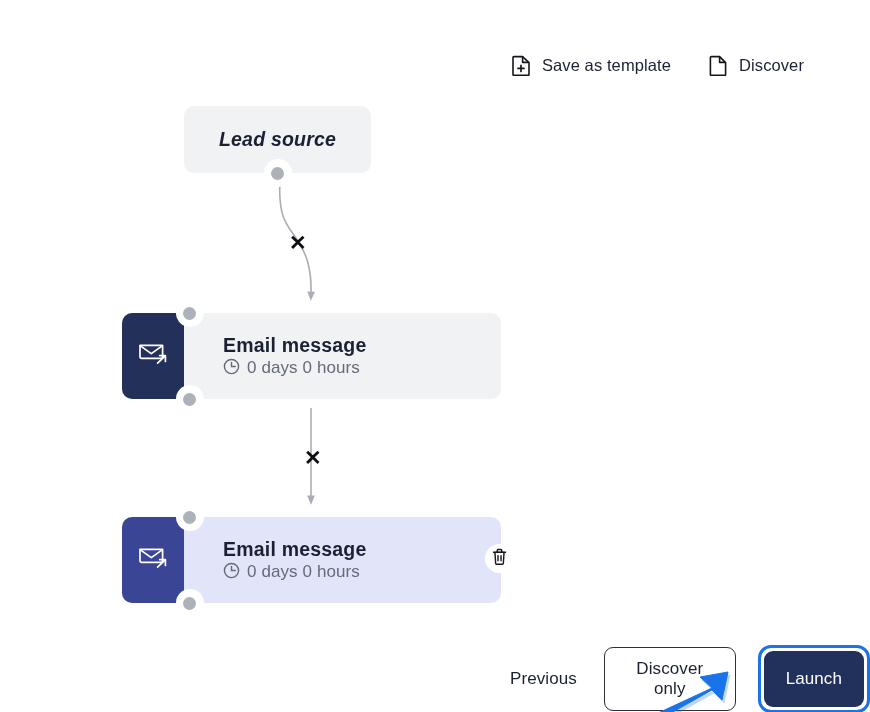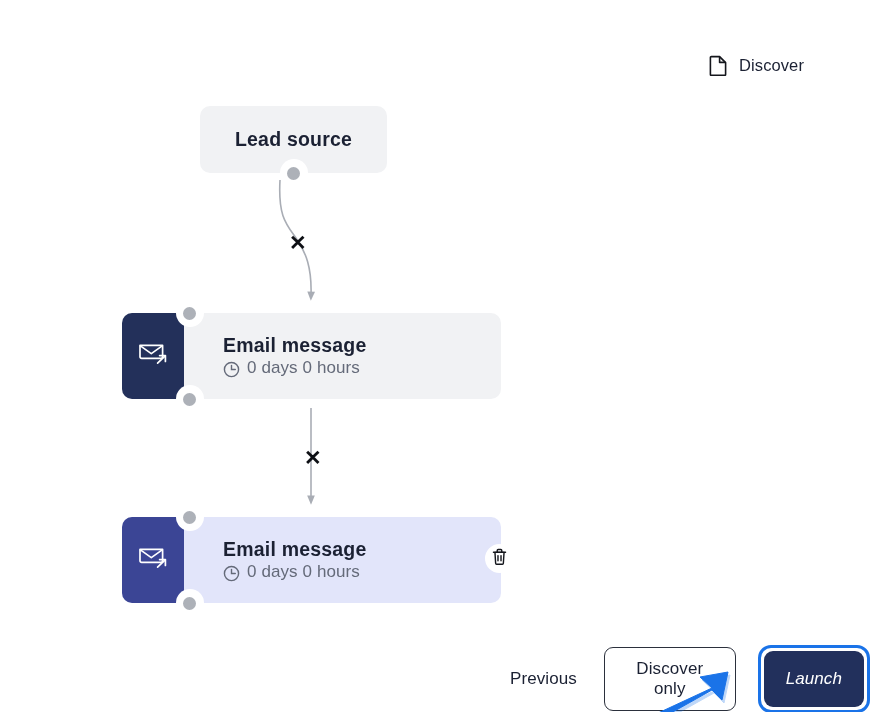--- a/index.html
+++ b/index.html
@@ -67,27 +67,28 @@
   .node {
     position: absolute;
     border-radius: 10px;
     display: flex;
     align-items: stretch;
     overflow: visible;
   }
 
   
   .node-lead {
-    left: 200px;
+    left: 184px;
     top: 106px;
     width: 187px;
     height: 67px;
     background: #f1f2f4;
     align-items: center;
     justify-content: center;
+    font-style: italic;
   }
   .node-lead .title {
     font-size: 19.5px;
     font-weight: bold;
     color: #1b2133;
     letter-spacing: .2px;
   }
 
   
   .node-email {
@@ -119,21 +120,21 @@
   }
   .node-body .title {
     font-size: 19.5px;
     font-weight: bold;
     color: #1b2133;
     letter-spacing: .2px;
     line-height: 1.15;
   }
   .node-meta {
     display: flex;
-    align-items: flex-end;
+    align-items: flex-start;
     gap: 7px;
   }
   .node-meta .dur {
     font-size: 17px;
     color: #646a79;
     letter-spacing: .1px;
   }
 
   
   .handle {
@@ -232,38 +233,47 @@
   }
   .btn-launch {
     font-size: 17px;
     color: #ffffff;
     background: #22305c;
     border: none;
     border-radius: 9px;
     padding: 18px 22px;
     cursor: pointer;
     letter-spacing: .1px;
-    font-style: italic;
   }
 
   
   .anno-arrow {
     position: absolute;
     left: 655px;
     top: 660px;
     width: 125px;
     height: 56px;
     pointer-events: none;
   }
 </style>
 </head>
 <body>
 
 <div class="toolbar">
 
+  <button class="tool-btn">
+    <span class="tool-ico">
+      <svg viewBox="0 0 19 21" width="19" height="21" fill="none">
+        <path d="M2 1.6h8.6L17 7.6v11.8a1 1 0 0 1-1 1H2a1 1 0 0 1-1-1V2.6a1 1 0 0 1 1-1z" stroke="#14161c" stroke-width="1.6" stroke-linejoin="round"></path>
+        <path d="M10.6 1.8v5.6H16.6" stroke="#14161c" stroke-width="1.6" stroke-linejoin="round"></path>
+        <path d="M9 10.4v6M6 13.4h6" stroke="#14161c" stroke-width="1.7" stroke-linecap="round"></path>
+      </svg>
+    </span>
+    <span class="label">Save as template</span>
+  </button>
 
   <button class="tool-btn">
     <span class="tool-ico">
       <svg viewBox="0 0 19 21" width="19" height="21" fill="none">
         <path d="M2.4 1.6h8.2L16.6 7.6v11.8a1 1 0 0 1-1 1H2.4a1 1 0 0 1-1-1V2.6a1 1 0 0 1 1-1z" stroke="#14161c" stroke-width="1.6" stroke-linejoin="round"></path>
         <path d="M10.6 1.8v5.6H16.4" stroke="#14161c" stroke-width="1.6" stroke-linejoin="round"></path>
       </svg>
     </span>
     <span class="label">Discover</span>
   </button>

